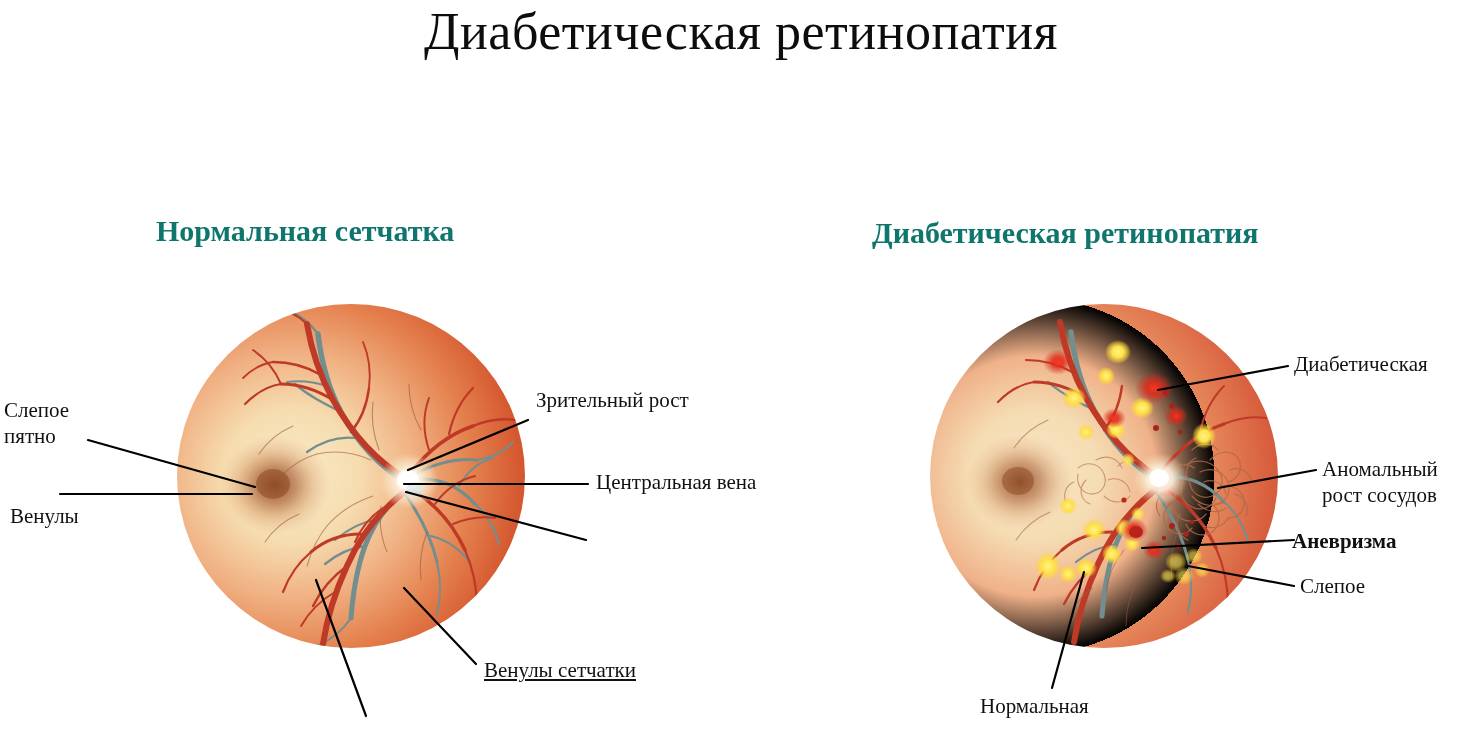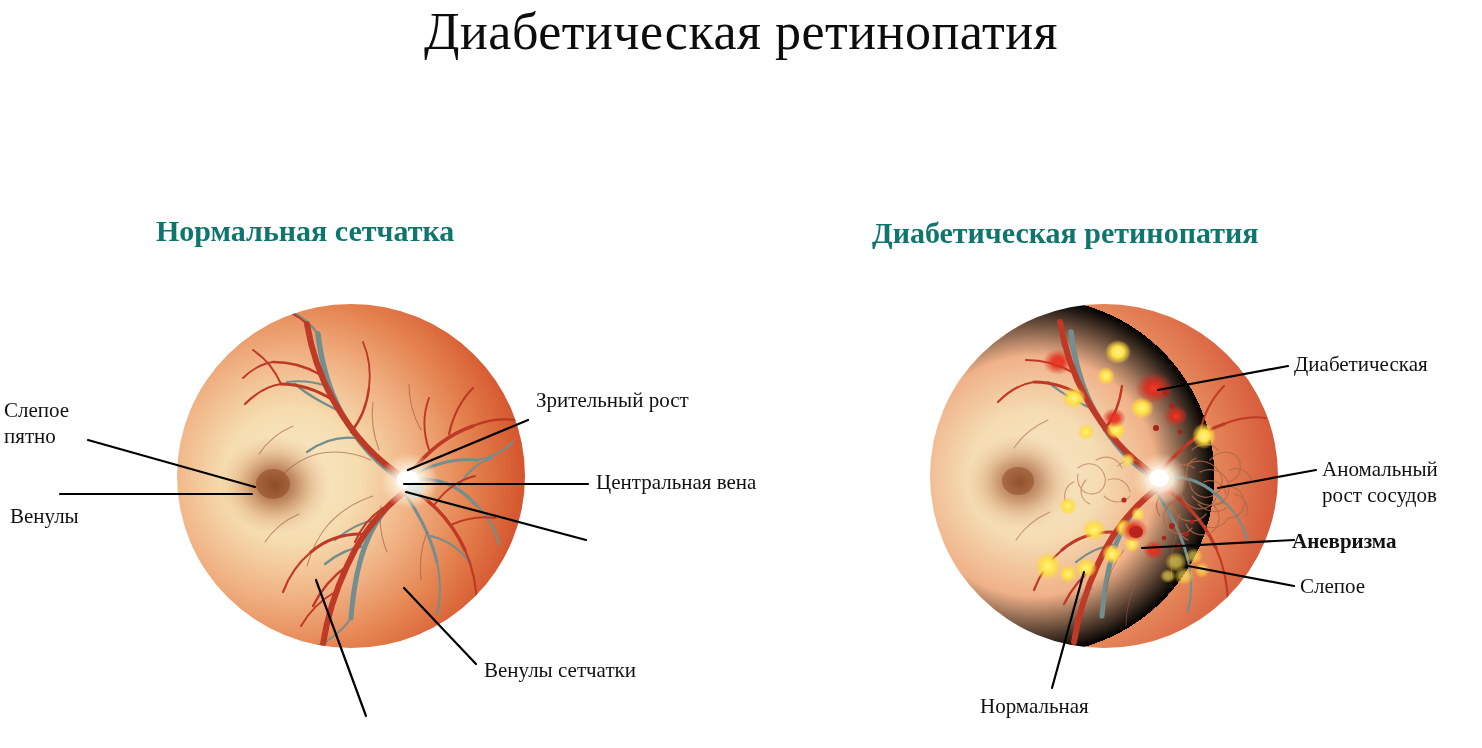--- a/index.html
+++ b/index.html
@@ -53,21 +53,21 @@
     color: #111111;
     white-space: pre-line;
   }
 
   
   #lbl-blind-spot      { left: 4px;   top: 398px; }
   #lbl-macula          { left: 10px;  top: 504px; }
   #lbl-optic-nerve     { left: 536px; top: 388px; }
   #lbl-central-vein    { left: 596px; top: 470px; }
   #lbl-central-artery  { left: 594px; top: 538px; }
-  #lbl-venules         { left: 484px; top: 658px; }
+  #lbl-venules         { left: 484px; top: 658px; text-decoration: underline; }
   #lbl-arterioles      { left: 366px; top: 712px; }
 
   
   #lbl-hemorrhages     { left: 1294px; top: 352px; }
   #lbl-neovascular     { left: 1322px; top: 457px; }
   #lbl-aneurysm        { left: 1292px; top: 529px; font-weight: bold; }
   #lbl-spots           { left: 1300px; top: 574px; }
   #lbl-exudation       { left: 980px;  top: 694px; }
 </style>
 </head>

